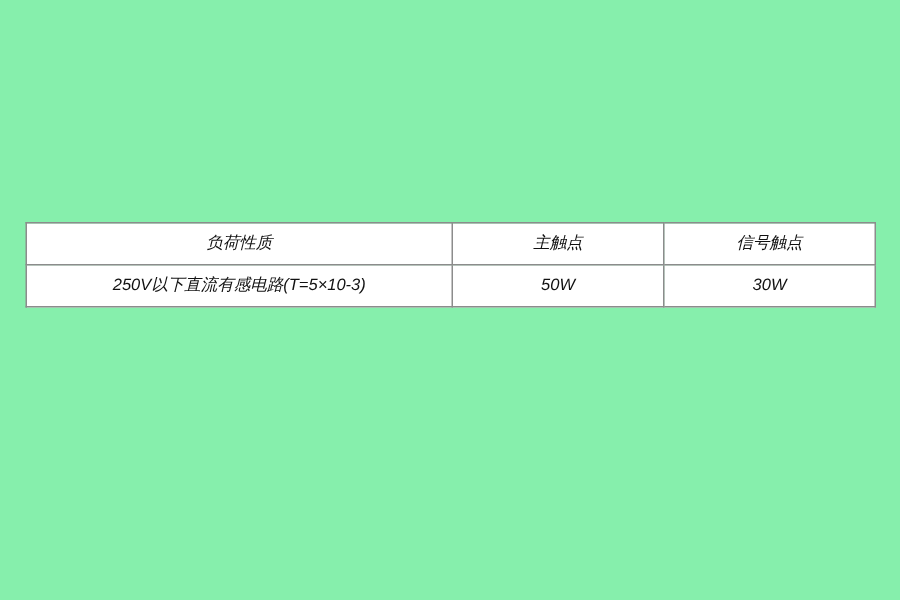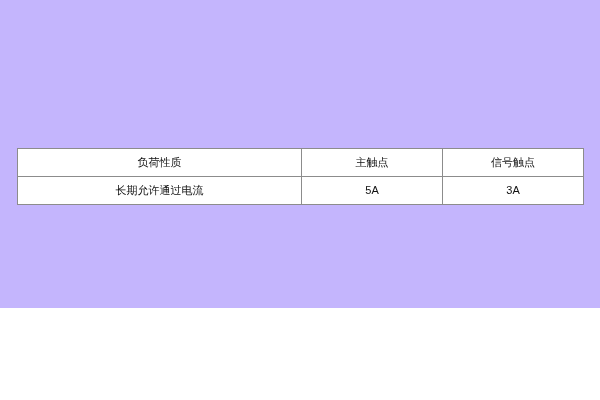--- a/index.html
+++ b/index.html
@@ -10,22 +10,23 @@
     width: 600px;
     height: 400px;
     background: #ffffff;
     font-family: "Liberation Sans", "DejaVu Sans", sans-serif;
     color: #000000;
     overflow: hidden;
   }
   .page {
     position: relative;
     width: 600px;
-    height: 308px;
-    background: #c4b5fd;
+    height: 400px;
+    background: #86efac;
+    font-style: italic;
   }
   .table-wrap {
     position: absolute;
     left: 17px;
     top: 148px;
     width: 566px;
   }
   table.spec-table {
     border-collapse: collapse;
     width: 566px;
@@ -61,20 +62,20 @@
       </colgroup>
       <thead>
         <tr>
           <th>负荷性质</th>
           <th>主触点</th>
           <th>信号触点</th>
         </tr>
       </thead>
       <tbody>
         <tr>
-          <td>长期允许通过电流</td>
-          <td>5A</td>
-          <td>3A</td>
+          <td>250V以下直流有感电路(T=5×10-3)</td>
+          <td>50W</td>
+          <td>30W</td>
         </tr>
       </tbody>
     </table>
   </div>
 </div>
 
 </body></html>

